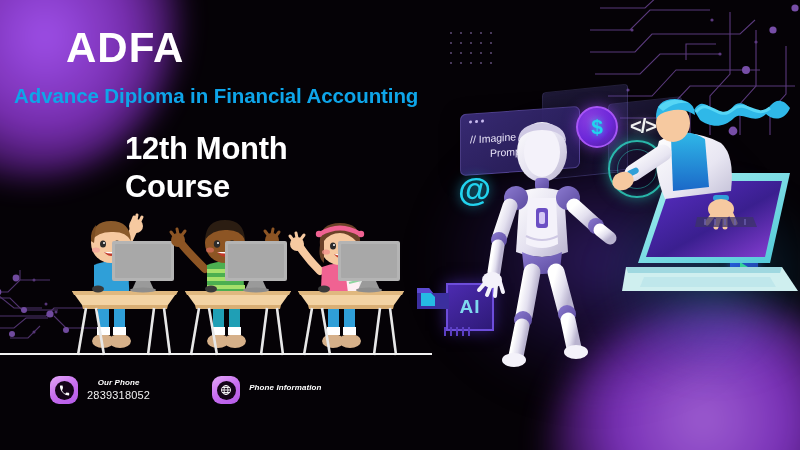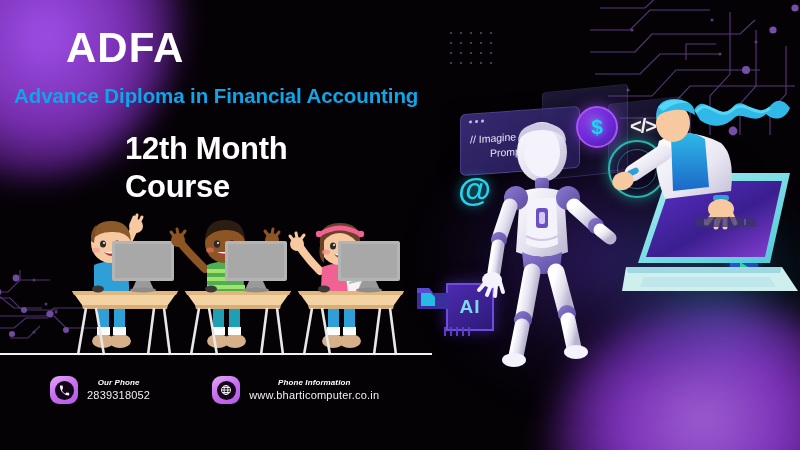--- a/index.html
+++ b/index.html
@@ -484,21 +484,20 @@
             <g fill="none" stroke="#ffffff" stroke-width="1.8">
               <circle cx="12" cy="12" r="9"></circle>
               <ellipse cx="12" cy="12" rx="4" ry="9"></ellipse>
               <path d="M3 12h18M4.5 7h15M4.5 17h15"></path>
             </g>
           </svg>
         </div>
       </div>
       <div class="contact-text">
         <span class="contact-label">Phone Information</span>
-        <span class="contact-value">www.bharticomputer.co.in</span>
       </div>
     </div>
 
   </div>
 
   <div class="ai-scene">
 
     <div class="panel panel-a"></div>
     <div class="panel panel-b"></div>
 

